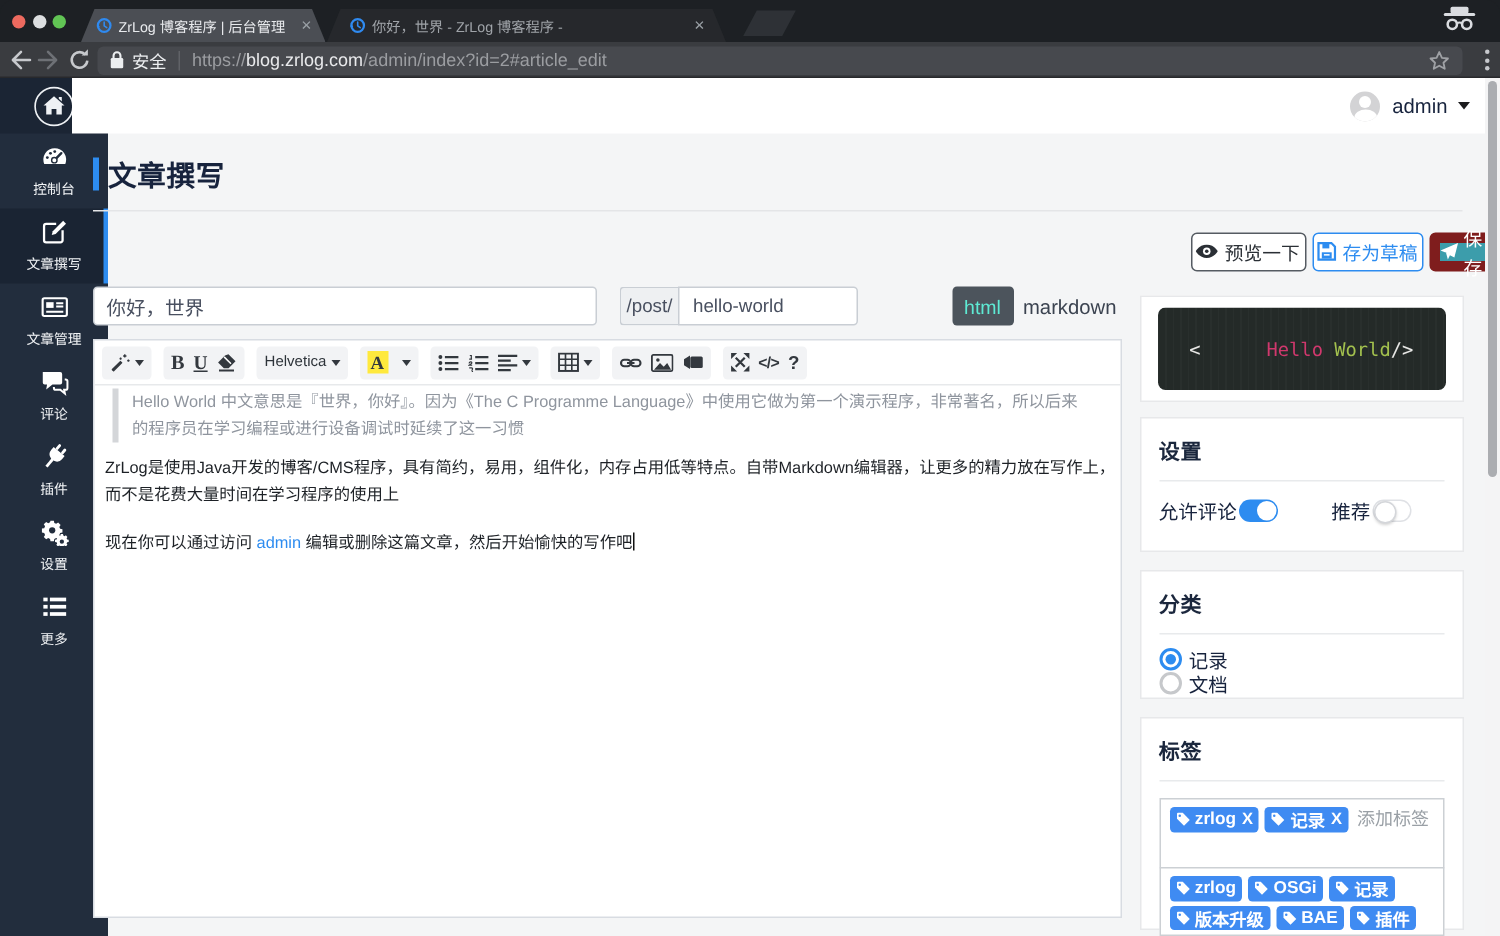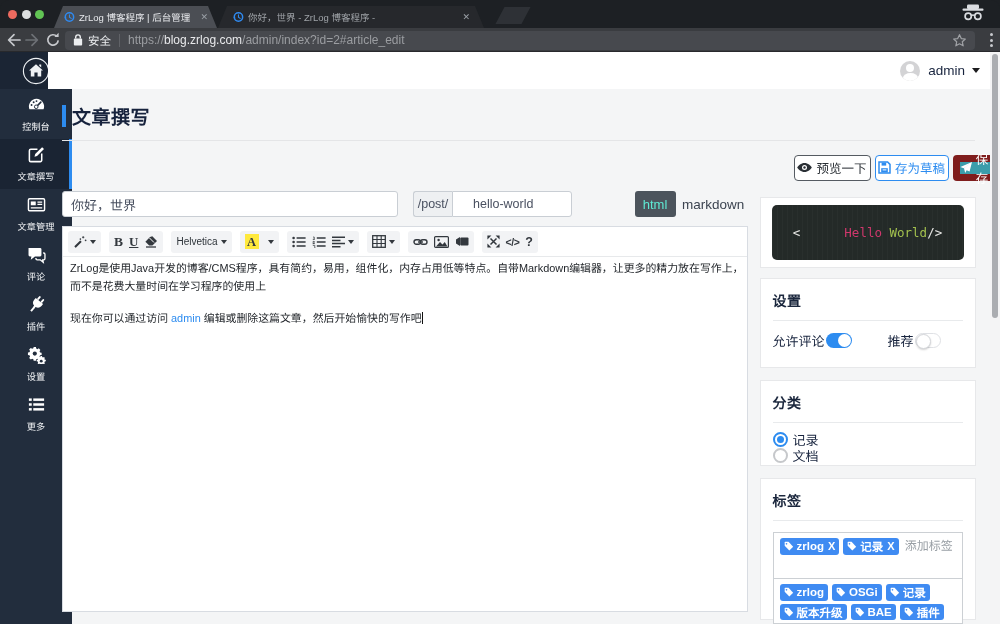--- a/index.html
+++ b/index.html
@@ -62,21 +62,21 @@
   .page-head { position:absolute; left:62px; top:50px; display:flex; align-items:center; }
   .head-bar { width:4px; height:22px; background:#2d8cf0; margin-right:6px; }
   .head-title { font-size:19px; font-weight:bold; color:#17233d; letter-spacing:.5px; }
   .head-divider { position:absolute; left:62px; top:88px; width:913px; height:1px; background:#e4e5e7; }
 
   
   .inputs-row { position:absolute; left:62px; top:139px; width:686px; height:26px; }
   .title-input { position:absolute; left:0; top:0; width:336px; height:26px; background:#fff; border:1px solid #c9ced4; border-radius:3px; font-size:13px; color:#495060; padding:0 8px; display:flex; align-items:center; }
   .alias-group { position:absolute; left:351px; top:0; height:26px; display:flex; }
   .alias-addon { width:39px; background:#eef0f2; border:1px solid #c9ced4; border-right:none; border-radius:3px 0 0 3px; font-size:12.5px; color:#495060; display:flex; align-items:center; justify-content:center; }
-  .alias-input { width:120px; background:#fff; border:1px solid #c9ced4; border-radius:0 3px 3px 0; font-size:12.5px; color:#495060; display:flex; align-items:center; padding:0 20px; }
+  .alias-input { width:120px; background:#fff; border:1px solid #c9ced4; border-radius:0 3px 3px 0; font-size:12.5px; color:#495060; display:flex; align-items:center; padding:0 9px; }
   .mode-html { position:absolute; left:572.5px; top:0; width:41px; height:26px; background:#4c545c; border-radius:3px; color:#5eead4; font-size:13px; display:flex; align-items:center; justify-content:center; }
   .mode-markdown { position:absolute; left:620px; top:0; height:26px; display:flex; align-items:center; font-size:13.5px; color:#3b4350; }
 
   
   .editor { position:absolute; left:62px; top:174px; width:686px; height:386px; background:#fff; border:1px solid #d8dce2; }
   .ed-toolbar { height:30px; border-bottom:1px solid #e7e9eb; display:flex; align-items:center; padding-left:5px; }
   .ed-group { height:22px; background:#f2f3f5; border-radius:3px; display:flex; align-items:center; padding:0 2px; margin-right:8px; }
   .ed-btn { height:22px; min-width:0; padding:0 3px; display:flex; align-items:center; justify-content:center; color:#33383e; font-size:12px; }
   .ed-btn svg { display:block; }
   .tb-caret { width:0; height:0; border-left:3.5px solid transparent; border-right:3.5px solid transparent; border-top:4px solid #33383e; margin-left:3px; }
@@ -435,20 +435,21 @@
             <path d="M3.5 3.5l6 6M9.5 3.5l-6 6" stroke="#33383e" stroke-width="1.5"></path>
             <path d="M.4.4h4L.4 4.4zM12.6.4v4L8.6.4zM.4 12.6v-4l4 4zM12.6 12.6h-4l4-4z" fill="#33383e"></path>
           </svg>
         </span>
         <span class="ed-btn tb-code-label">&lt;/&gt;</span>
         <span class="ed-btn tb-help">?</span>
       </div>
     </div>
 
     <div class="ed-content">
+      <div class="ed-quote">Hello World 中文意思是『世界，你好』。因为《The C Programme Language》中使用它做为第一个演示程序，非常著名，所以后来的程序员在学习编程或进行设备调试时延续了这一习惯</div>
       <p class="ed-p">ZrLog是使用Java开发的博客/CMS程序，具有简约，易用，组件化，内存占用低等特点。自带Markdown编辑器，让更多的精力放在写作上，而不是花费大量时间在学习程序的使用上</p>
       <p class="ed-p"><span>现在你可以通过访问 </span><a class="ed-link">admin</a><span> 编辑或删除这篇文章，然后开始愉快的写作吧</span><span class="text-caret"></span></p>
     </div>
   </div>
 
   <div class="actions-row">
     <div class="btn btn-preview">
       <svg width="15" height="9" viewBox="0 0 15 9">
         <path d="M7.5 0C4 0 1.3 2.5.2 4.5 1.3 6.5 4 9 7.5 9s6.2-2.5 7.3-4.5C13.7 2.5 11 0 7.5 0z" fill="#2a2f35"></path>
         <circle cx="7.5" cy="4.5" r="2.5" fill="#fff"></circle>

